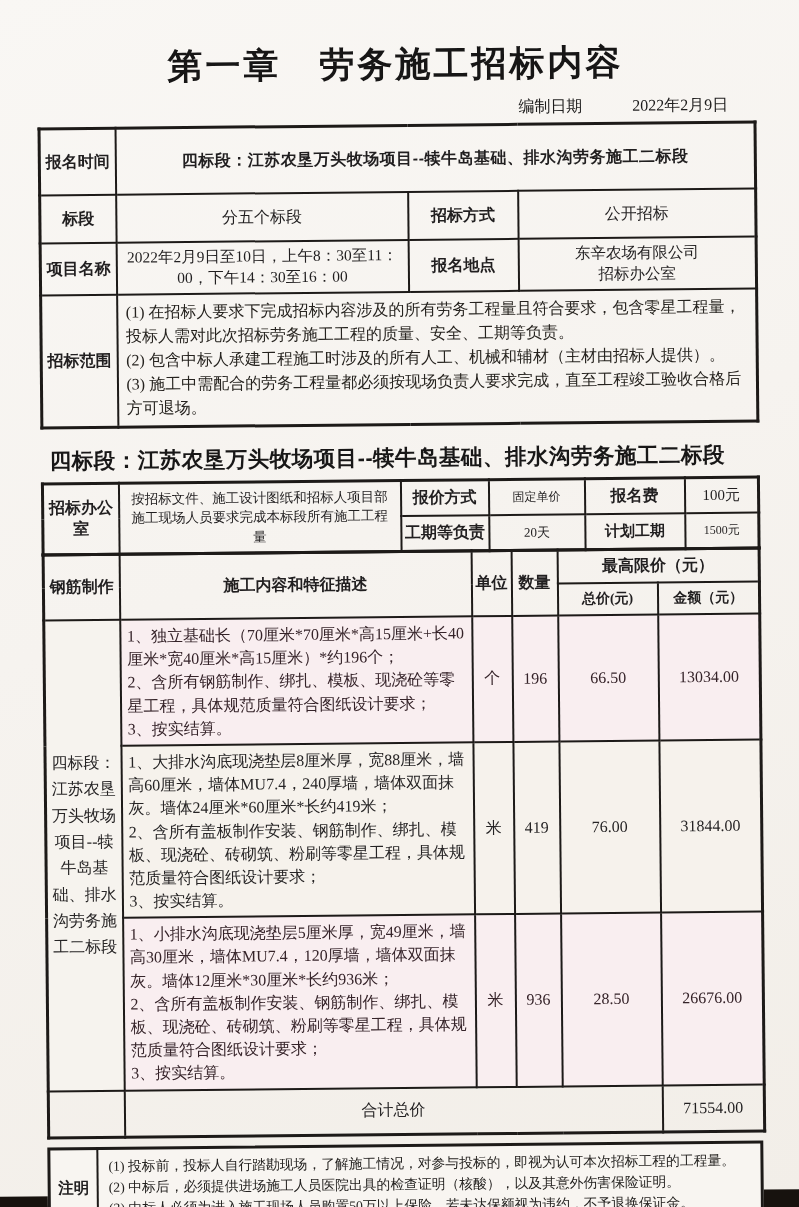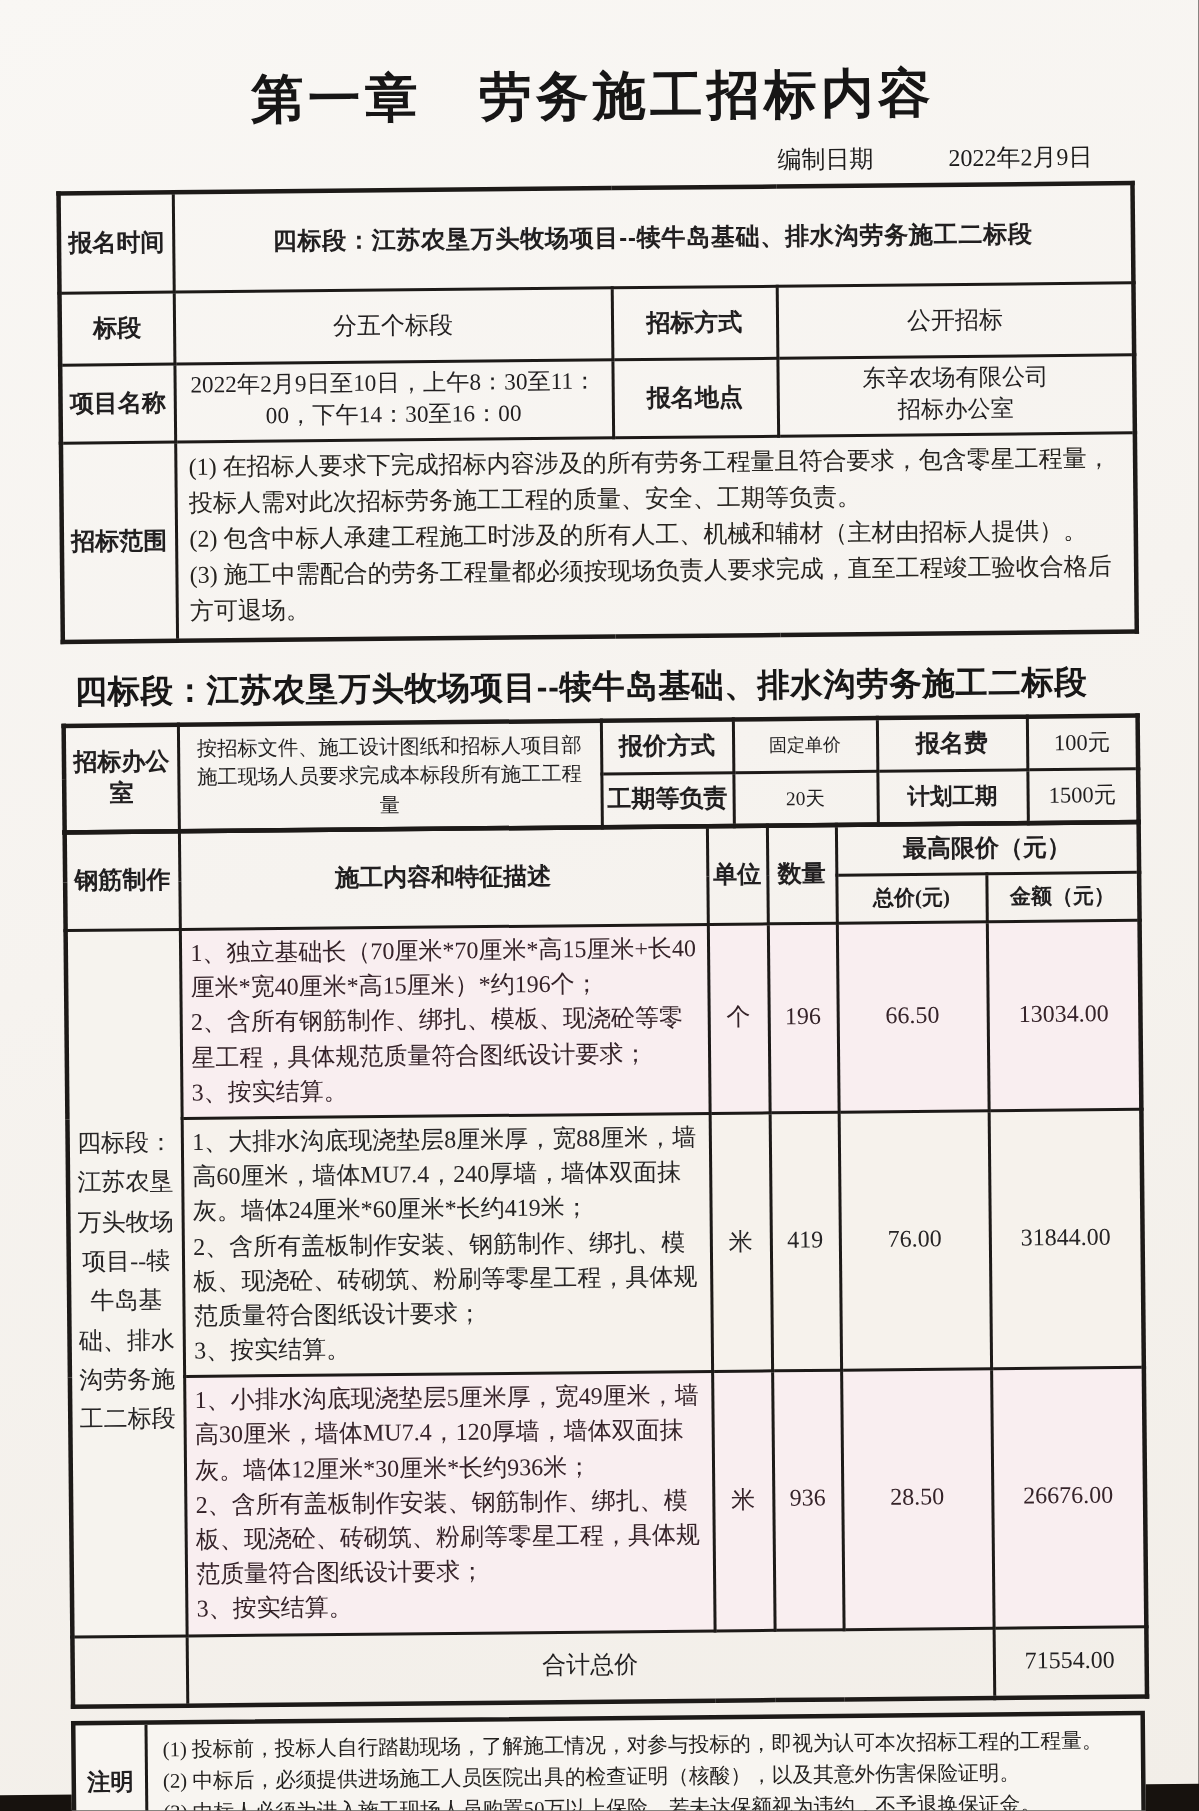--- a/index.html
+++ b/index.html
@@ -118,21 +118,21 @@
       <td rowspan="2" class="req-text">按招标文件、施工设计图纸和招标人项目部施工现场人员要求完成本标段所有施工工程量</td>
       <th>报价方式</th>
       <td style="font-size:12px">固定单价</td>
       <th>报名费</th>
       <td style="font-size:15px">100元</td>
     </tr>
     <tr>
       <th>工期等负责</th>
       <td style="font-size:13px">20天</td>
       <th style="font-size:15px">计划工期</th>
-      <td style="font-size:15px">1500元</td>
+      <td style="font-size:12px">1500元</td>
     </tr>
   </tbody>
     </table>
 
   <table class="doc t3">
     <colgroup>
         <col style="width:76px">
         <col style="width:352px">
         <col style="width:40px">
         <col style="width:46px">

